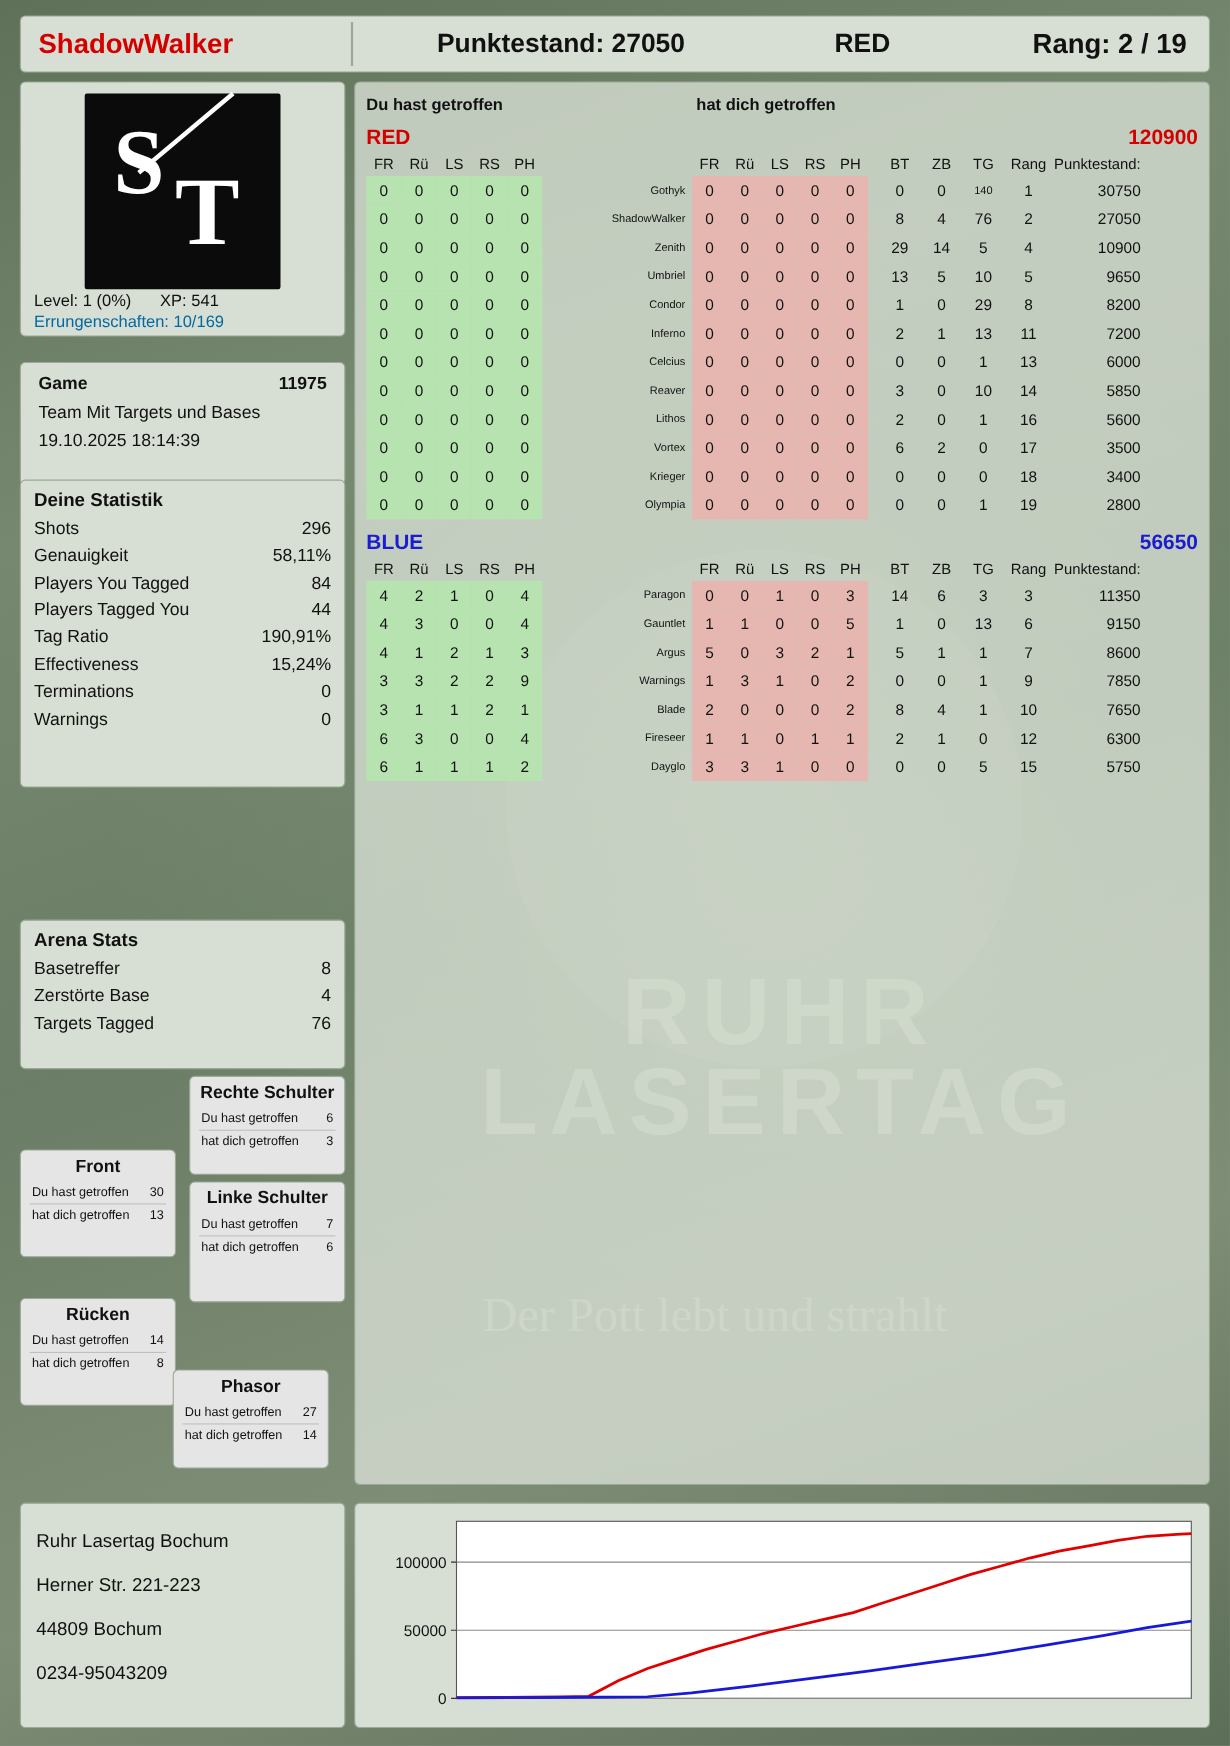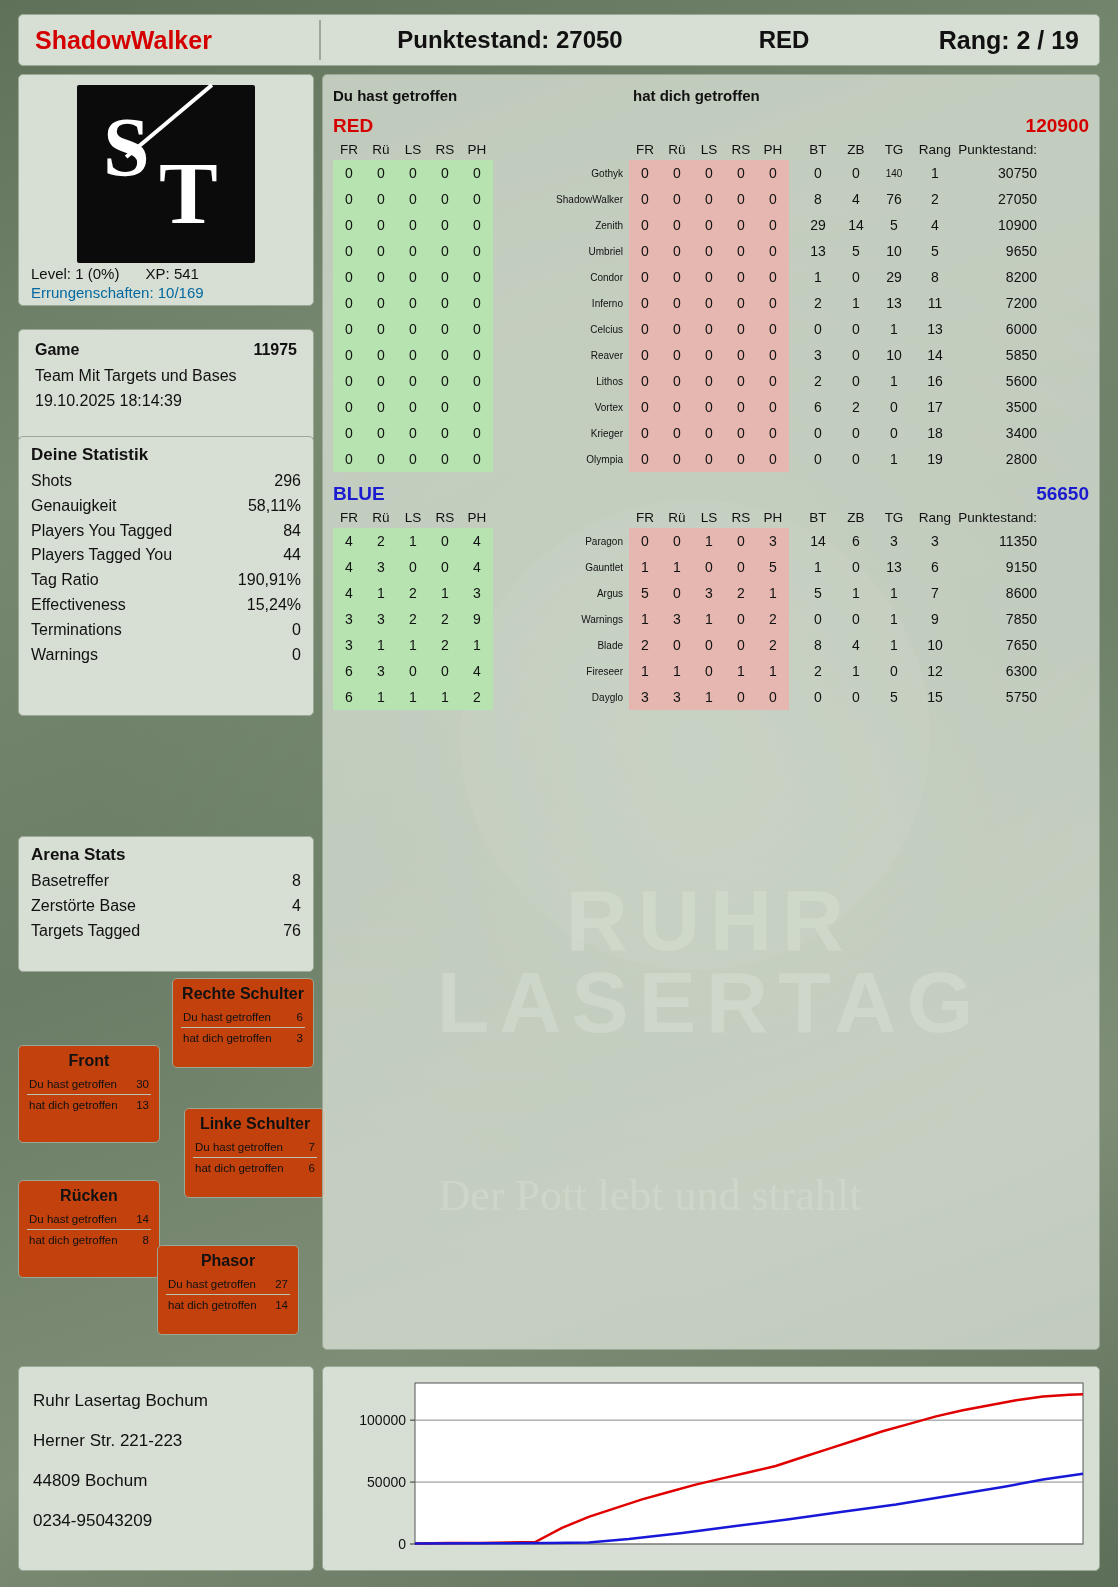--- a/index.html
+++ b/index.html
@@ -85,27 +85,27 @@
   .row { display:flex; justify-content:space-between; font-size:16px; color:#111; line-height:1.55; }
   .row.b { font-weight:bold; }
   .sub { font-size:16px; color:#111; line-height:1.6; }
 
   #card-stats { left:18px; top:436px; width:296px; height:280px; padding:8px 12px; }
   .sec-title { font-weight:bold; font-size:17px; color:#111; margin-bottom:4px; }
 
   #card-arena { left:18px; top:836px; width:296px; height:136px; padding:8px 12px; }
 
   
-  .bodycard { background:#c2410c; border:1px solid #9aa896; border-radius:5px; position:absolute; padding:6px 8px; }
+  .bodycard { background:#e5e5e5; border:1px solid #9aa896; border-radius:5px; position:absolute; padding:6px 8px; }
   .bodycard .t { text-align:center; font-weight:bold; font-size:16px; color:#111; margin-bottom:4px; }
   .bodycard .r { display:flex; justify-content:space-between; font-size:11.5px; color:#111; padding:4px 2px; }
   .bodycard .r.top { border-bottom:1px solid #b9c4b4; }
   #bc-rs { left:172px; top:978px; width:142px; height:90px; }
   #bc-front { left:18px; top:1045px; width:142px; height:98px; }
-  #bc-ls { left:172px; top:1108px; width:142px; height:90px;margin-left:12px; }
+  #bc-ls { left:172px; top:1074px; width:142px; height:110px; }
   #bc-back { left:18px; top:1180px; width:142px; height:98px; }
   #bc-ph { left:157px; top:1245px; width:142px; height:90px; }
 
   
   #card-addr { left:18px; top:1366px; width:296px; height:205px; padding:14px 14px; }
   #card-addr div { font-size:17px; color:#111; line-height:2.35; }
 
   
   #main { left:322px; top:74px; width:778px; height:1276px; background:rgba(215,222,211,0.80); }
   .hdr2 { position:absolute; font-weight:bold; font-size:15px; color:#111; }

